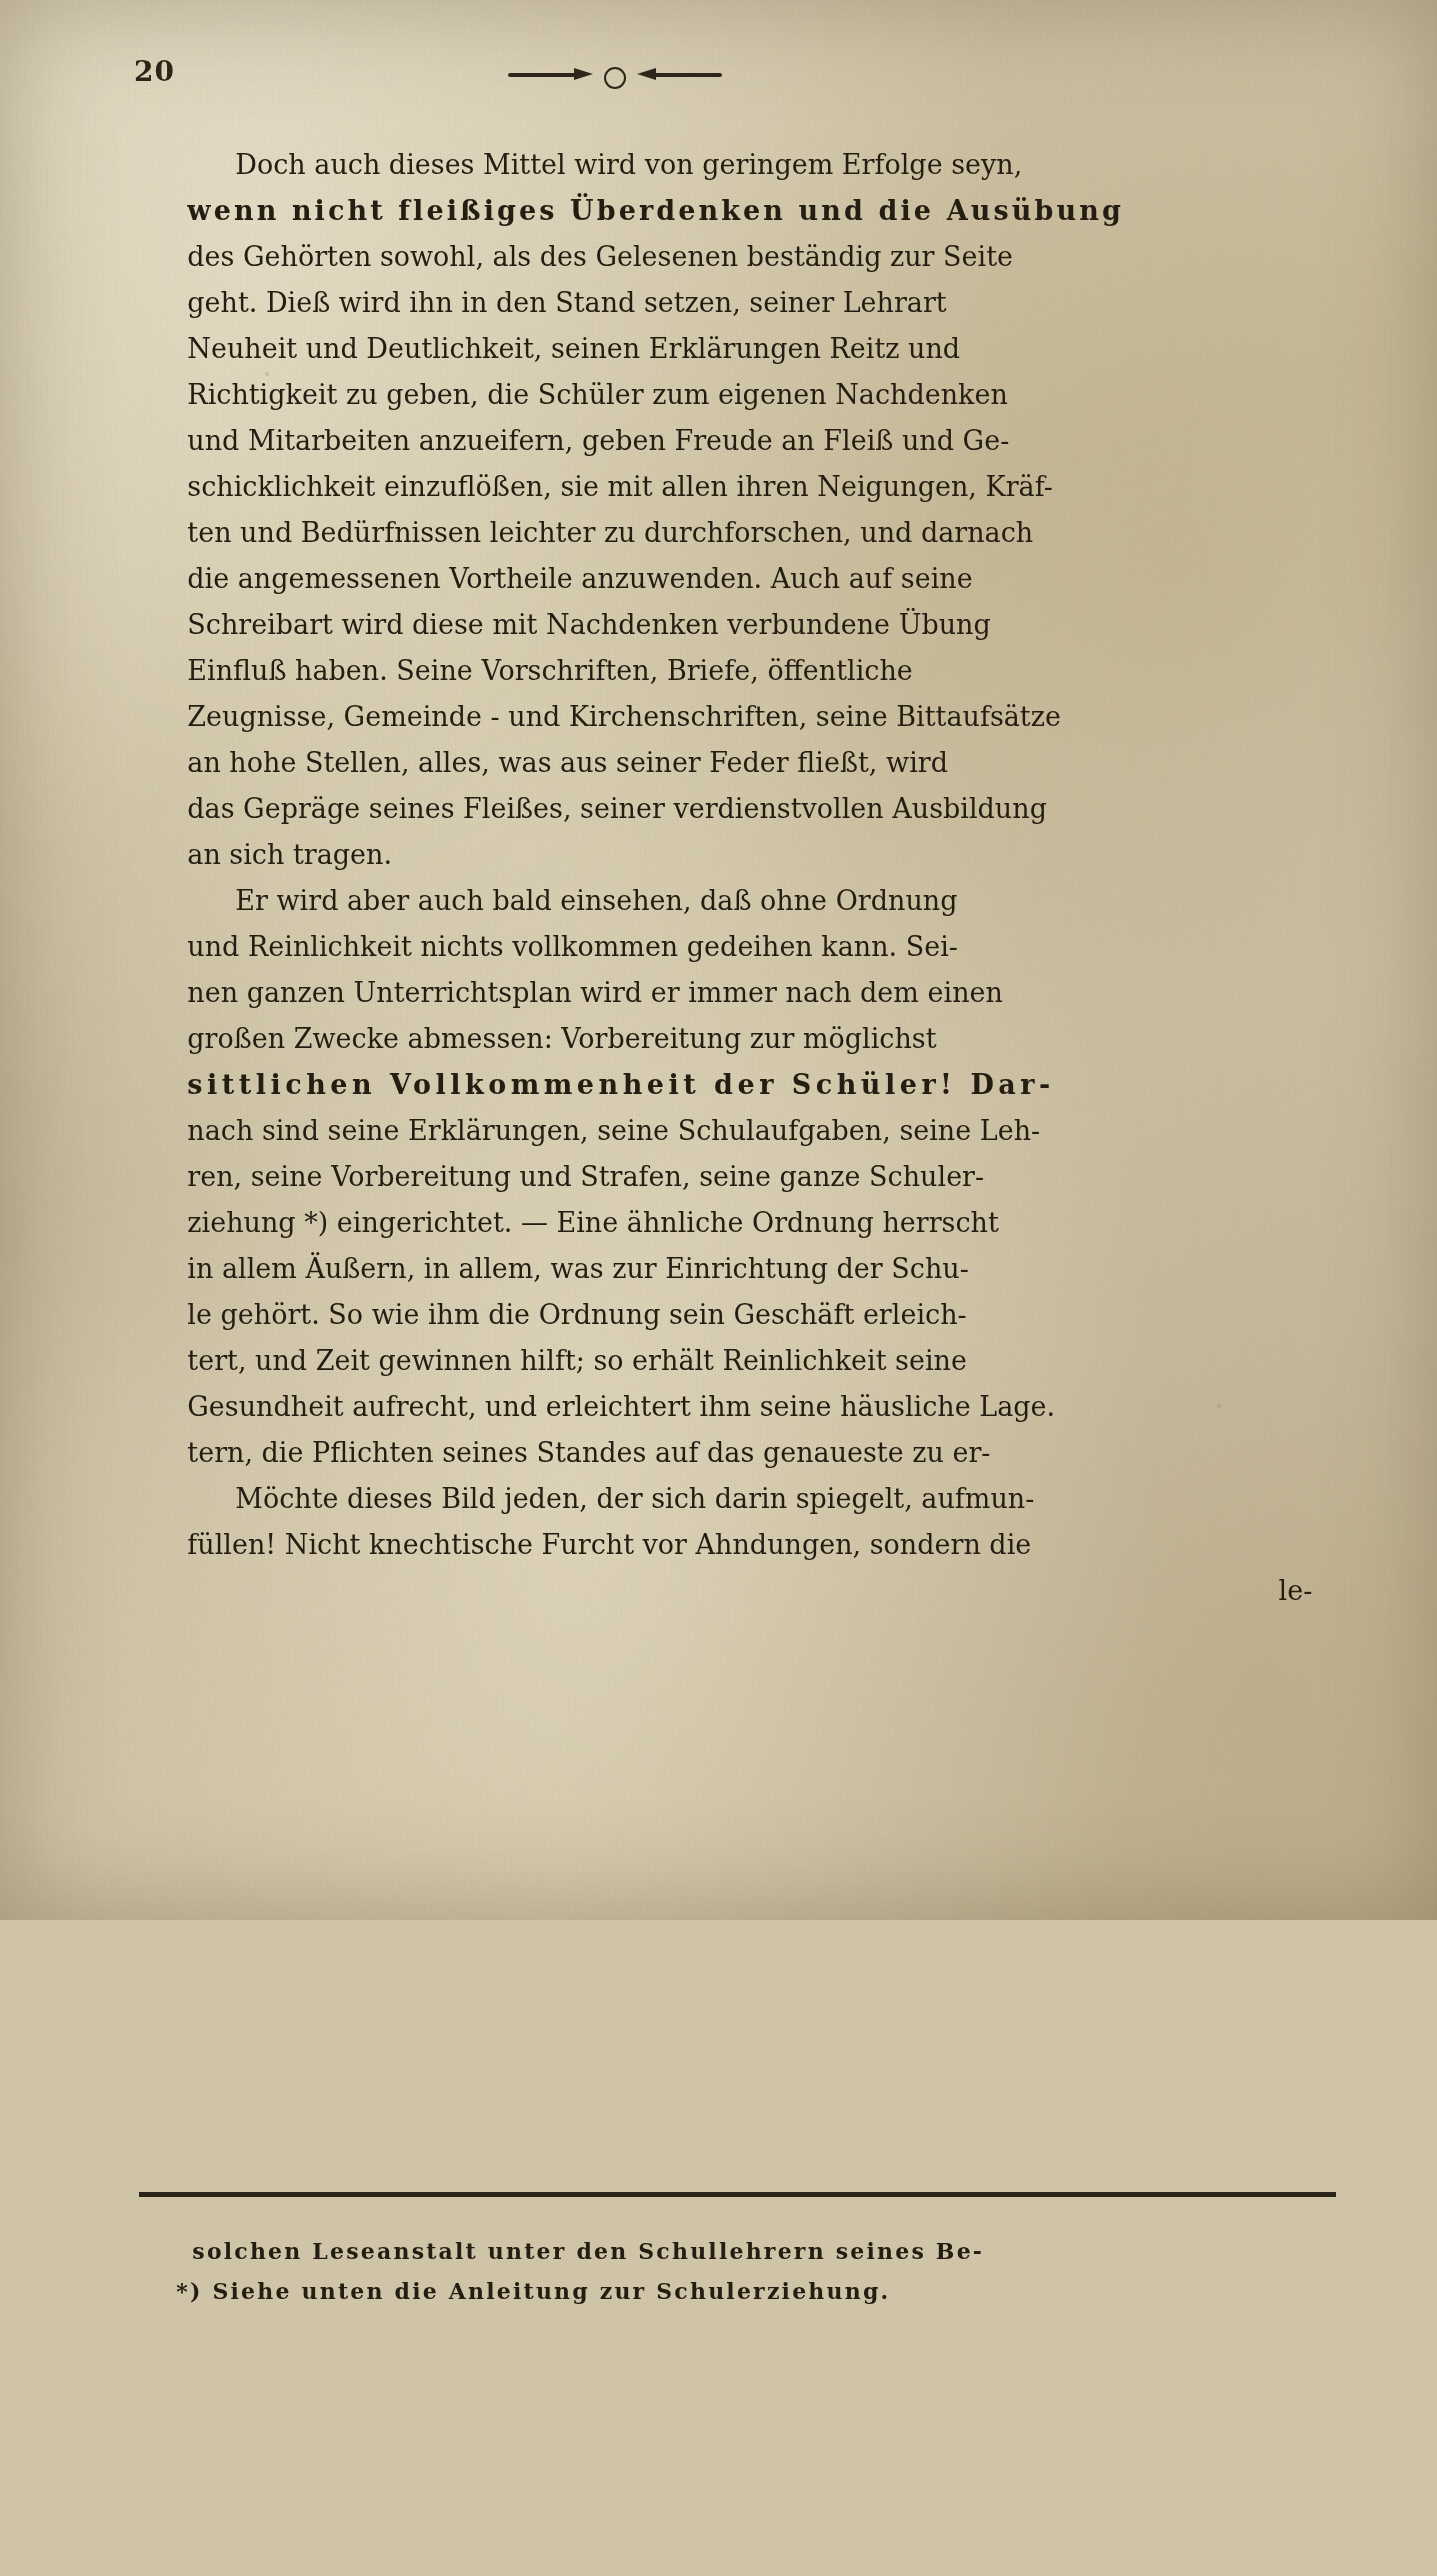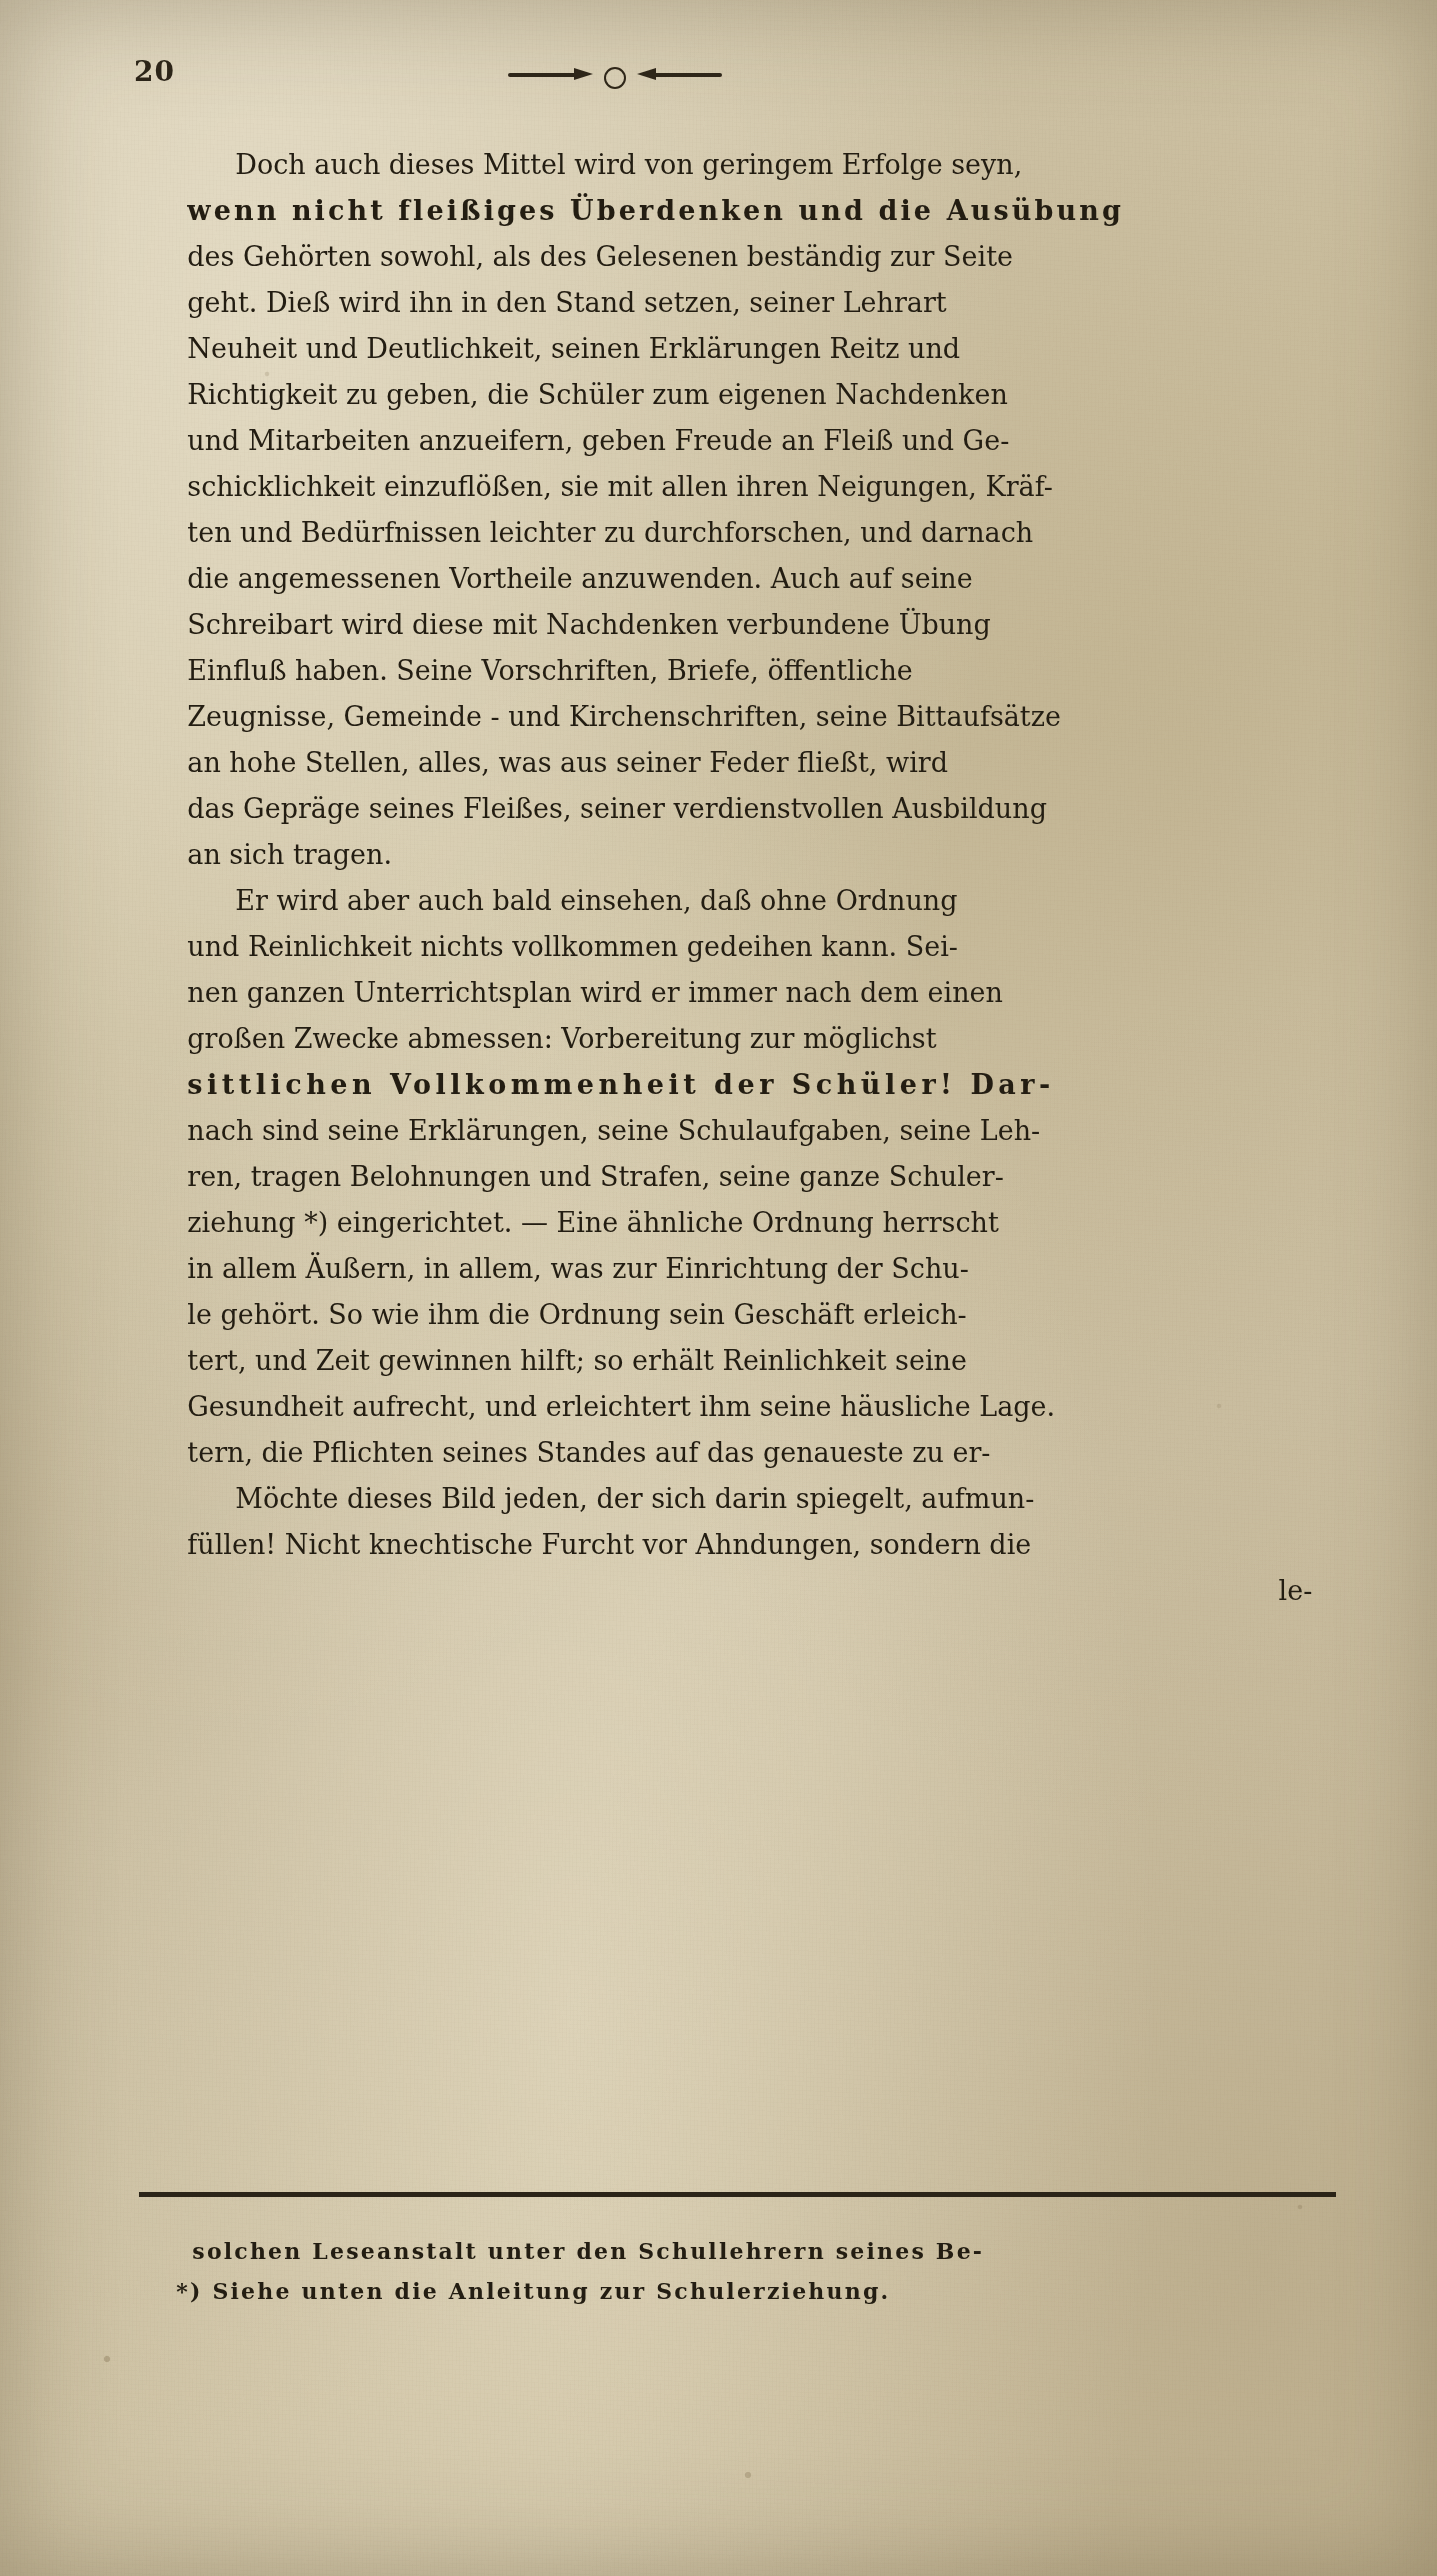--- a/index.html
+++ b/index.html
@@ -10,21 +10,21 @@
     width: 1438px;
     height: 2576px;
     background: #cfc4a8;
     font-family: "DejaVu Serif", serif;
     overflow: hidden;
   }
   
   .page {
     position: relative;
     width: 1438px;
-    height: 2576px;
+    height: 1920px;
     box-sizing: border-box;
     background:
       radial-gradient(ellipse at 18% 12%, rgba(255,250,235,0.40) 0%, rgba(255,250,235,0) 45%),
       radial-gradient(ellipse at 82% 30%, rgba(160,140,100,0.22) 0%, rgba(160,140,100,0) 42%),
       radial-gradient(ellipse at 40% 78%, rgba(255,248,228,0.32) 0%, rgba(255,248,228,0) 48%),
       radial-gradient(ellipse at 88% 88%, rgba(150,130,95,0.25) 0%, rgba(150,130,95,0) 40%),
       radial-gradient(ellipse at 8% 62%, rgba(150,132,98,0.20) 0%, rgba(150,132,98,0) 38%),
       linear-gradient(160deg, #d3c8ad 0%, #cbbf9f 35%, #d2c7ab 60%, #c6b998 100%);
   }
   .grain {
@@ -226,21 +226,21 @@
         <span class="ln">an sich tragen.</span>
       </p>
 
       <p>
         <span class="ln"><span class="indent">Er wird aber auch bald einsehen, daß ohne Ordnung</span></span>
         <span class="ln">und Reinlichkeit nichts vollkommen gedeihen kann.  Sei-</span>
         <span class="ln">nen ganzen Unterrichtsplan wird er immer nach dem einen</span>
         <span class="ln">großen Zwecke abmessen: Vorbereitung zur möglichst</span>
         <span class="ln sp2">sittlichen Vollkommenheit der Schüler!  Dar-</span>
         <span class="ln">nach sind seine Erklärungen, seine Schulaufgaben, seine Leh-</span>
-        <span class="ln">ren, tragen Belohnungen und Strafen, seine ganze Schuler-</span>
+        <span class="ln">ren, seine Vorbereitung und Strafen, seine ganze Schuler-</span>
         <span class="ln">ziehung *) eingerichtet. — Eine ähnliche Ordnung herrscht</span>
         <span class="ln">in allem Äußern, in allem, was zur Einrichtung der Schu-</span>
         <span class="ln">le gehört.  So wie ihm die Ordnung sein Geschäft erleich-</span>
         <span class="ln">tert, und Zeit gewinnen hilft; so erhält Reinlichkeit seine</span>
         <span class="ln">Gesundheit aufrecht, und erleichtert ihm seine häusliche Lage.</span>
       </p>
 
       <p>
         <span class="ln">tern, die Pflichten seines Standes auf das genaueste zu er-</span>
         <span class="ln"><span class="indent">Möchte dieses Bild jeden, der sich darin spiegelt, aufmun-</span></span>

